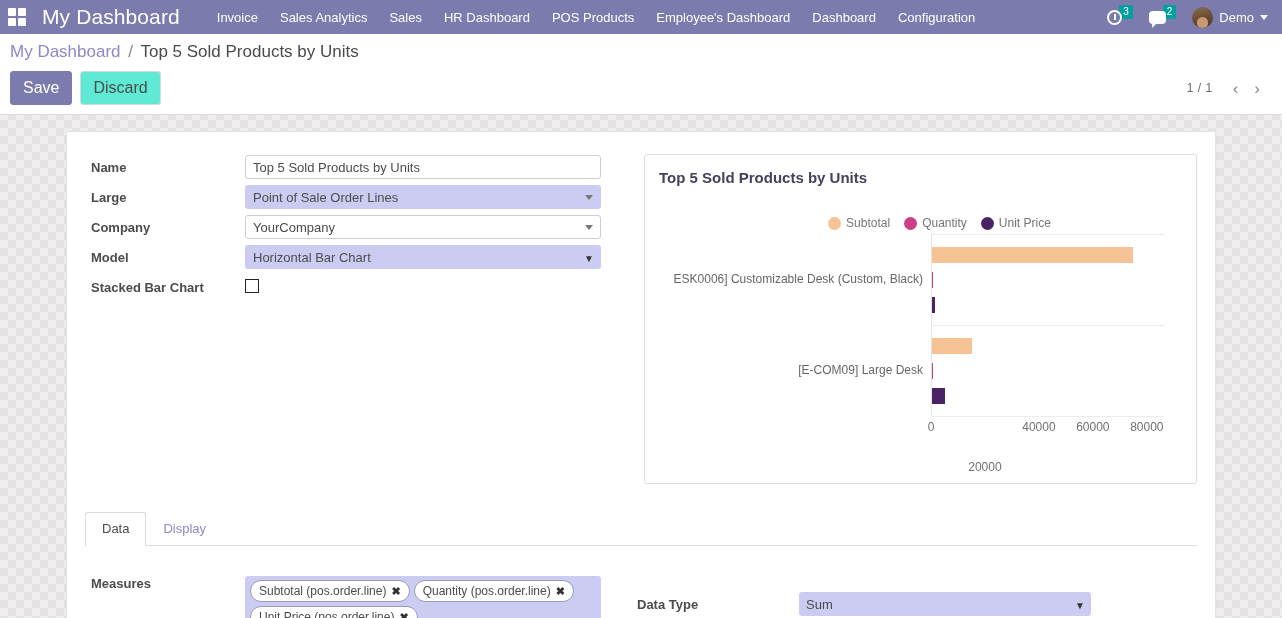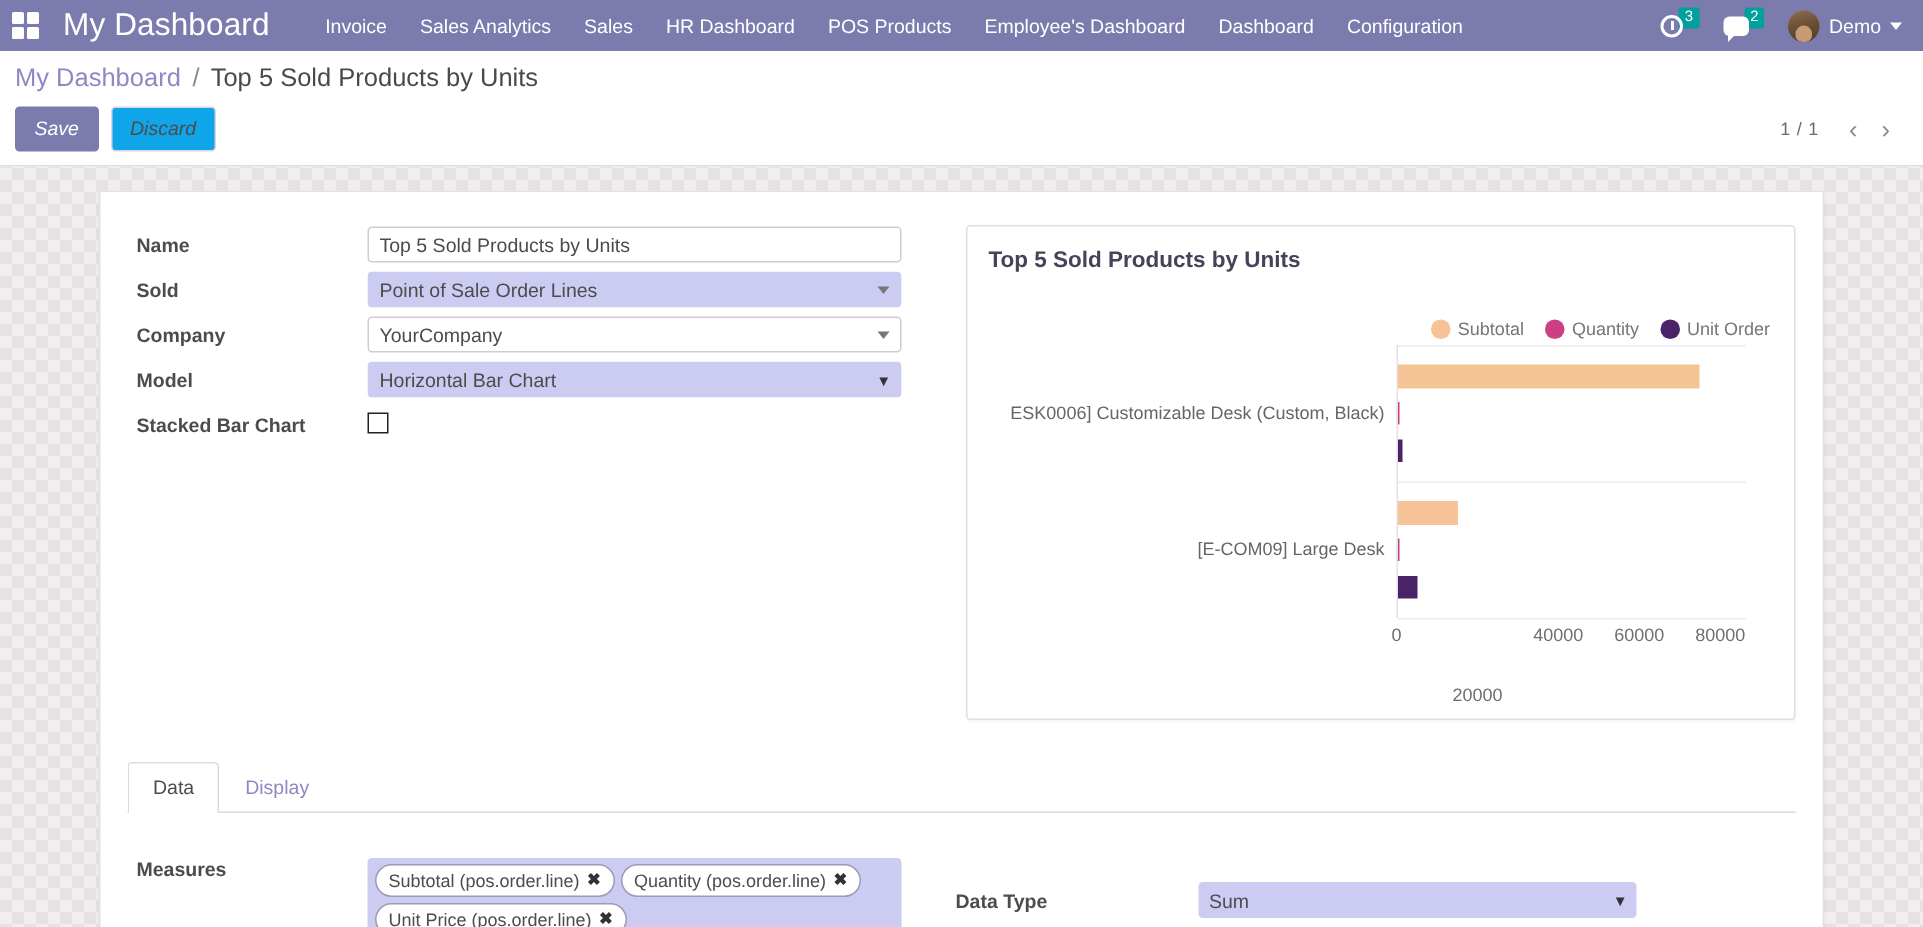--- a/index.html
+++ b/index.html
@@ -138,30 +138,29 @@
   .breadcrumb {
     font-size: 17px;
     color: #4a4a4a;
     margin-bottom: 8px;
     line-height: 1.3;
   }
   .breadcrumb .crumb-link { color: #8c89c4; cursor: pointer; }
   .breadcrumb .sep { color: #8a8a8a; margin: 0 3px; }
   .cp-row { display: flex; align-items: center; }
   .btn {
-    font-size: 13px;
+    font-size: 16px;
     padding: 5px 12px;
     border-radius: 3px;
     cursor: pointer;
     border: 1px solid transparent;
     line-height: 1.4;
-    font-style: italic;
   }
   .btn-save { background: #7c7bad; color: #ffffff; border-color: #7c7bad; }
-  .btn-discard { background: #0ea5e9; color: #4c4c4c; border-color: #d8d6de; margin-left: 8px; }
+  .btn-discard { background: #5eead4; color: #4c4c4c; border-color: #d8d6de; margin-left: 8px; }
   .pager {
     margin-left: auto;
     display: flex;
     align-items: center;
     gap: 4px;
     color: #6b6b6b;
     font-size: 12px;
   }
   .pager-count { letter-spacing: .5px; margin-right: 10px; }
   .pager-btn {
@@ -255,21 +254,21 @@
     border-radius: 3px;
     background: #ffffff;
     height: 330px;
     padding: 14px 16px 10px 14px;
     position: relative;
     box-shadow: 0 1px 2px rgba(0,0,0,.04);
   }
   .chart-title { font-size: 15px; font-weight: bold; color: #44435a; margin-bottom: 6px; }
   .chart-legend {
     display: flex;
-    justify-content: flex-end;
+    justify-content: center;
     align-items: center;
     gap: 14px;
     margin-top: 30px;
     margin-bottom: 4px;
     margin-left: 40px;
   }
   .legend-item { display: flex; align-items: center; gap: 5px; cursor: pointer; }
   .legend-dot { width: 13px; height: 13px; border-radius: 50%; display: block; }
   .legend-label { font-size: 12px; color: #757575; }
 
@@ -451,21 +450,21 @@
     <div class="sheet-inner">
 
       <div class="form-col">
         <div class="form-row">
           <div class="form-label">Name</div>
           <div class="field">
             <input class="text-field" value="Top 5 Sold Products by Units" style="">
           </div>
         </div>
         <div class="form-row">
-          <div class="form-label">Sold</div>
+          <div class="form-label">Large</div>
           <div class="field">
             <div class="fake-select highlight">
               <span>Point of Sale Order Lines</span>
               <span class="arrow-sm"></span>
             </div>
           </div>
         </div>
         <div class="form-row">
           <div class="form-label">Company</div>
           <div class="field">
@@ -500,21 +499,21 @@
             <div class="legend-item">
               <span class="legend-dot" id="legend-dot-0" style="background: rgb(245, 195, 150);"></span>
               <span class="legend-label">Subtotal</span>
             </div>
             <div class="legend-item">
               <span class="legend-dot" id="legend-dot-1" style="background: rgb(206, 62, 133);"></span>
               <span class="legend-label">Quantity</span>
             </div>
             <div class="legend-item">
               <span class="legend-dot" id="legend-dot-2" style="background: rgb(74, 35, 102);"></span>
-              <span class="legend-label">Unit Order</span>
+              <span class="legend-label">Unit Price</span>
             </div>
           </div>
 
           <div class="plot">
             <div class="plot-labels">
               <div class="cat-label" id="cat-label-0" style="top: 37.5px;">ESK0006] Customizable Desk (Custom, Black)</div>
               <div class="cat-label" id="cat-label-1" style="top: 128.5px;">[E-COM09] Large Desk</div>
             </div>
             <div class="plot-area" id="plot-area">
                 <div class="gridline" style="top: 0px;"></div>

